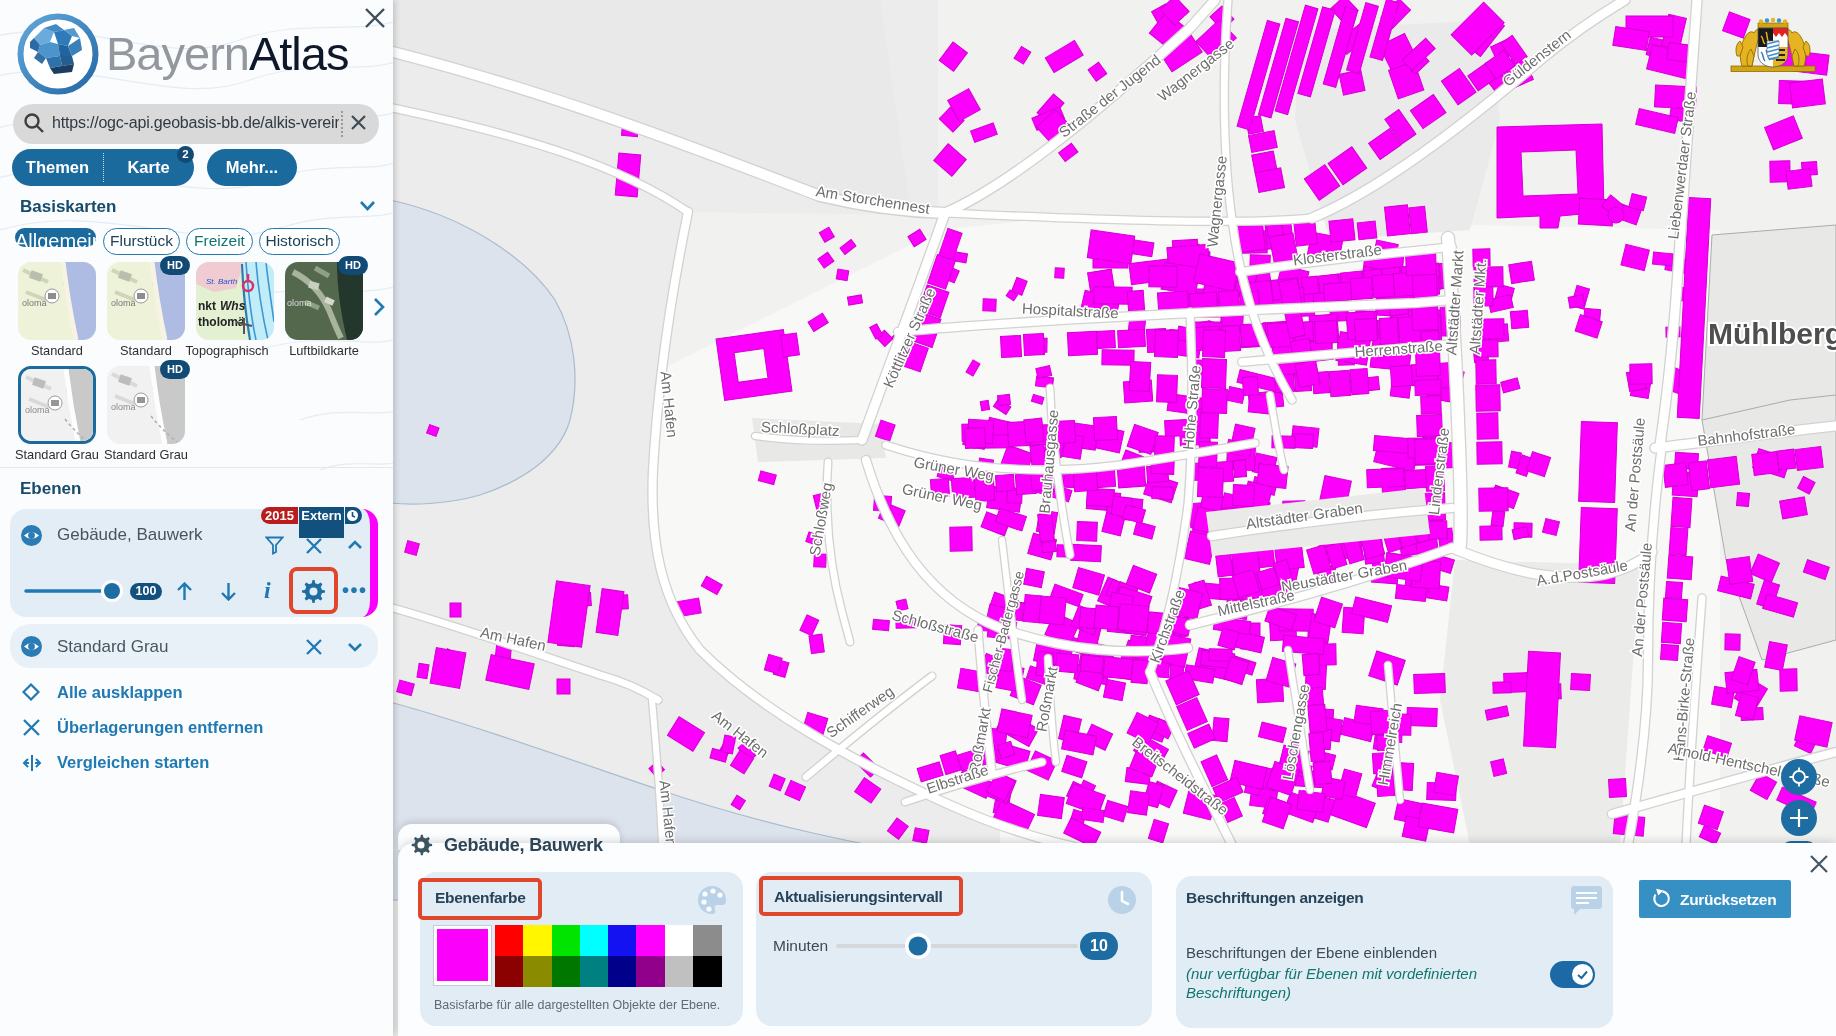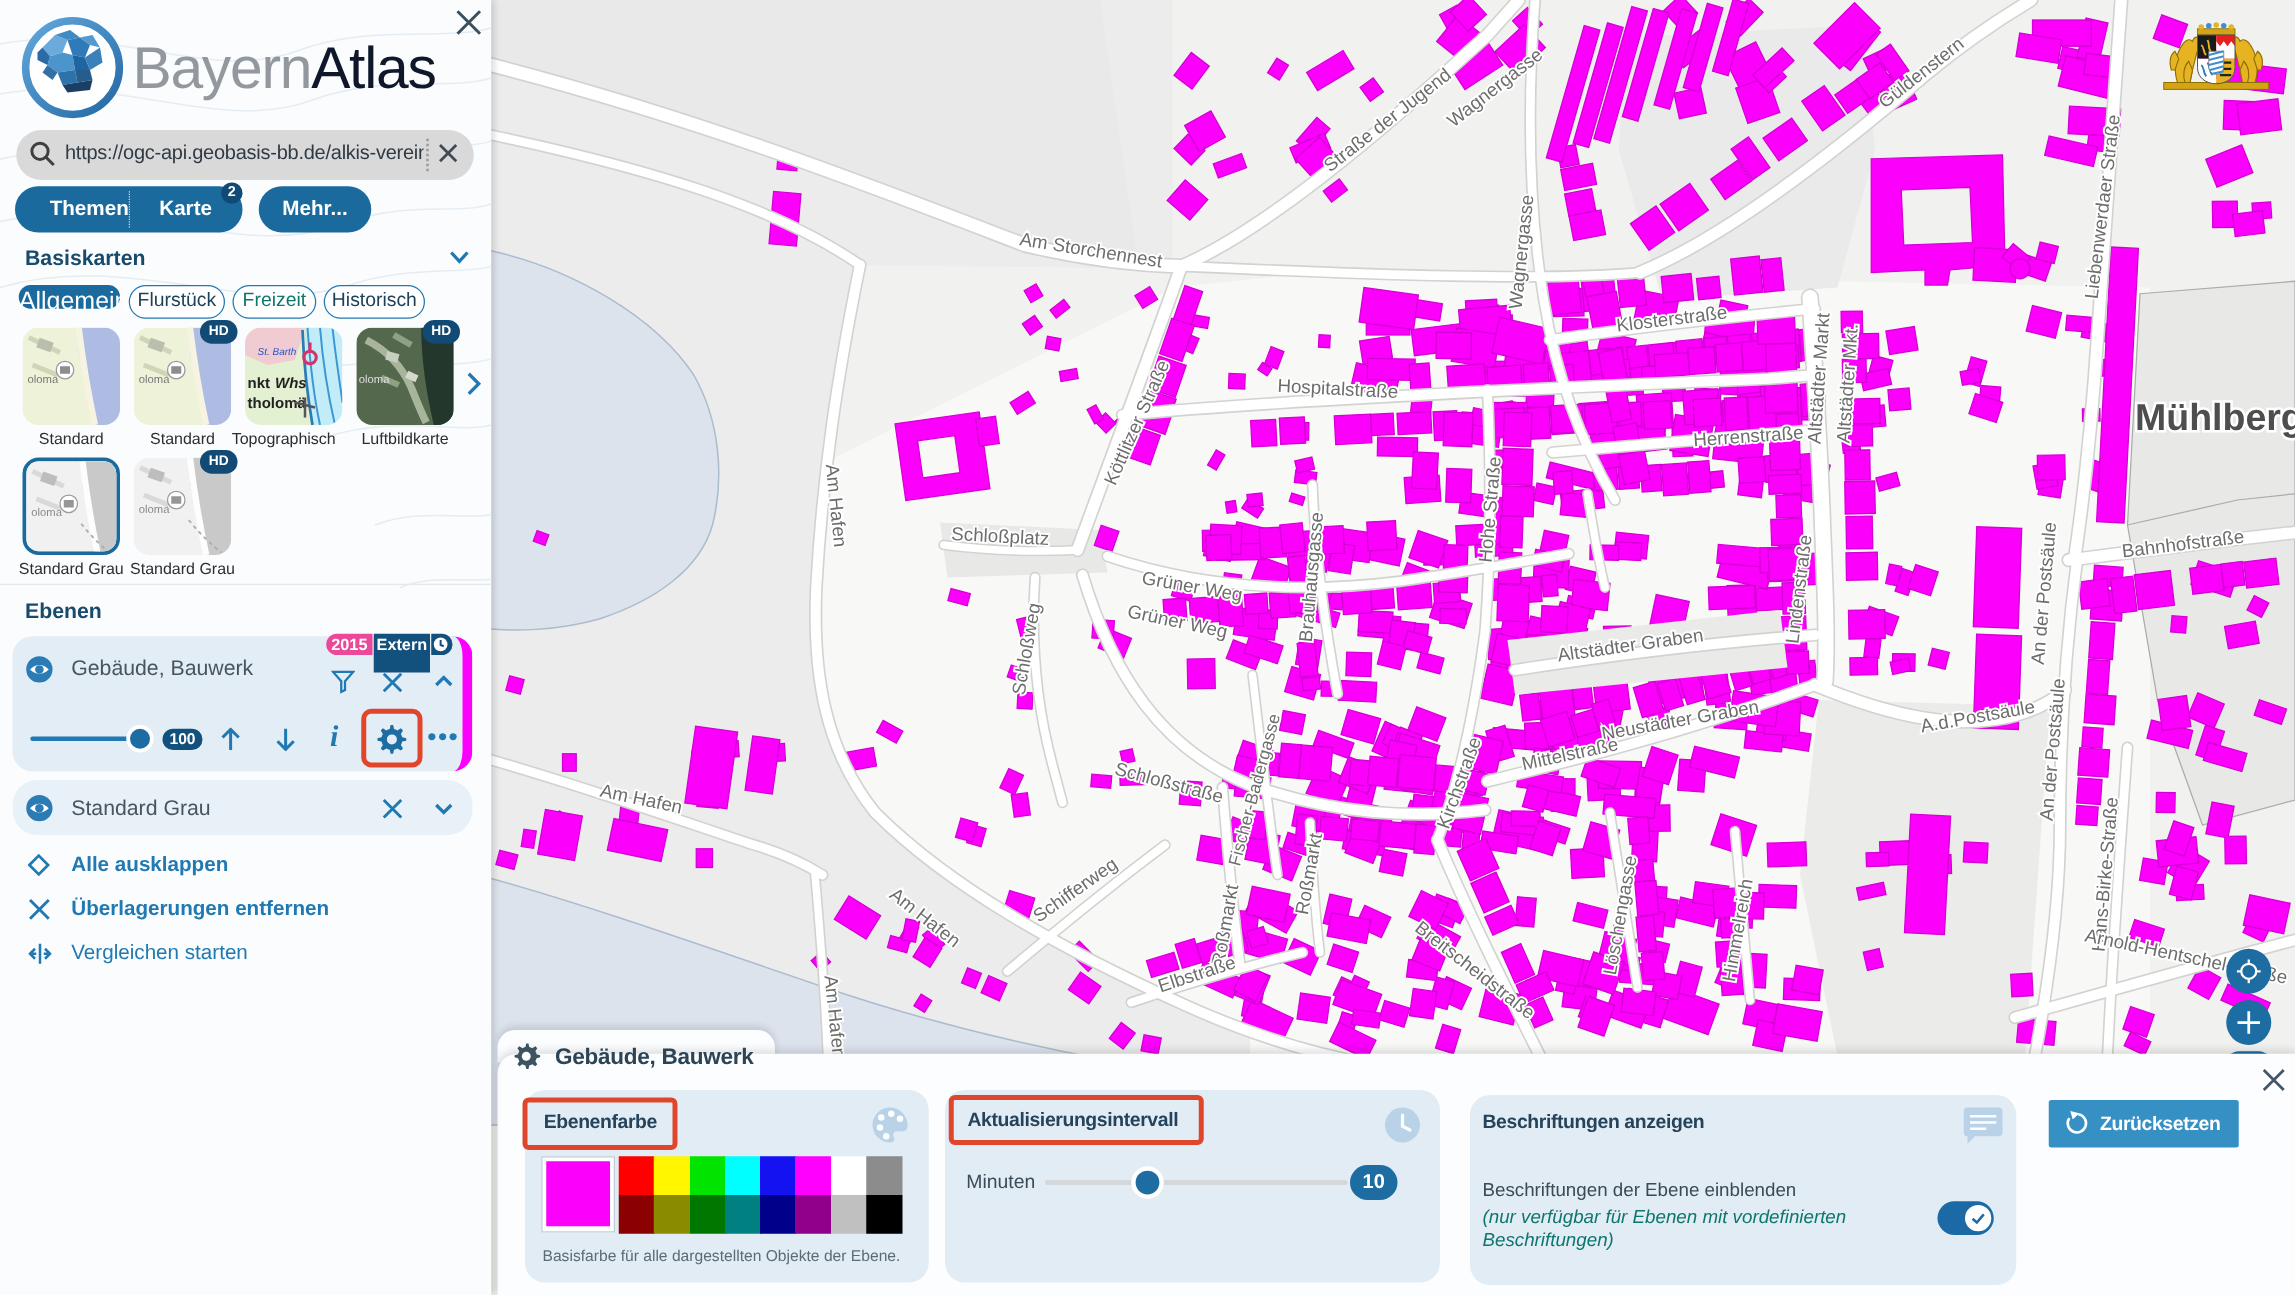--- a/index.html
+++ b/index.html
@@ -1346,21 +1346,21 @@
         <circle cx="10" cy="10" r="6.5"></circle>
         <path d="M15,15 L21,21"></path>
       </svg>
 <div class="s-abs" style="left:52px;top:114px;width:287px;font-size:16px;letter-spacing:-0.2px;color:#2f3a44;white-space:nowrap;overflow:hidden">https://ogc-api.geobasis-bb.de/alkis-verein</div>
 <div class="s-abs" style="left:341px;top:111px;width:1px;height:26px;border-left:2px dotted #9a9a9a"></div>
 <svg class="s-abs" style="left:350px;top:114px" width="17" height="17" viewBox="0 0 17 17" stroke="#3f4c57" stroke-width="2.2">
         <path d="M2,2 L15,15 M15,2 L2,15"></path>
       </svg>
 
 <div class="s-abs" style="left:12px;top:149px;width:182px;height:37px;background:#1b6a9e;border-radius:19px"></div>
-<div class="s-abs" style="left:12px;top:149px;width:91px;height:37px;line-height:37px;text-align:right;color:#fff;font-weight:bold;font-size:16.5px">Themen</div>
+<div class="s-abs" style="left:12px;top:149px;width:91px;height:37px;line-height:37px;text-align:center;color:#fff;font-weight:bold;font-size:16.5px">Themen</div>
 <div class="s-abs" style="left:103px;top:153px;height:29px;border-left:1.5px dotted #cddbe6"></div>
 <div class="s-abs" style="left:103px;top:149px;width:91px;height:37px;line-height:37px;text-align:center;color:#fff;font-weight:bold;font-size:16.5px">Karte</div>
 
 <div class="s-abs badge" style="left:177px;top:146px;width:17px;height:17px;border-radius:9px;font-size:11.5px;line-height:17px;background:#114a74">2</div>
 
 <div class="s-abs" style="left:207px;top:149px;width:90px;height:37px;background:#1b6a9e;border-radius:19px;line-height:37px;text-align:center;color:#fff;font-weight:bold;font-size:16.5px">Mehr...</div>
 
 <div class="s-abs" style="left:20px;top:197px;font-size:17px;font-weight:bold;color:#174a6b">Basiskarten</div>
 
 <svg class="s-abs" style="left:359px;top:200px" width="17" height="12" viewBox="0 0 17 12" fill="none" stroke="#2079b2" stroke-width="2.6">
@@ -1449,21 +1449,21 @@
         </svg></div>
       <div class="s-abs badge" style="left:160px;top:360px;width:30px;height:19px;border-radius:10px;font-size:11px;line-height:19px;background:#114a74">HD</div>
       <div class="s-abs" style="left:96px;top:447px;width:100px;text-align:center;font-size:12.8px;color:#2e2e2e">Standard Grau</div>
 
 <div class="s-abs" style="left:0;top:467px;width:393px;border-top:1px solid #e4e8ec"></div>
 
 <div class="s-abs" style="left:20px;top:479px;font-size:17px;font-weight:bold;color:#174a6b">Ebenen</div>
 
 <div class="s-abs" style="left:10px;top:509px;width:368px;height:108px;background:#e3edf6;border-radius:16px;border-right:8px solid #fb00fb"></div>
 
-<div class="s-abs badge" style="left:261px;top:507px;width:37px;height:17px;font-size:13px;line-height:17px;border-radius:9px 0 0 9px;background:#ec4899">2015</div>
+<div class="s-abs badge" style="left:261px;top:507px;width:37px;height:17px;font-size:13px;line-height:17px;border-radius:9px 0 0 9px;background:#b91c1c">2015</div>
 <div class="s-abs badge" style="left:299px;top:507px;width:45px;height:31px;font-size:13px;line-height:17px;background:#12517d">Extern</div>
 <div class="s-abs" style="left:345px;top:507px;width:17px;height:17px;border-radius:0 9px 9px 0;background:#12517d"></div>
 <svg class="s-abs" style="left:346px;top:509px" width="13" height="13" viewBox="0 0 13 13">
         <circle cx="6.5" cy="6.5" r="5.5" fill="#fff"></circle>
         <path d="M6.5,3 L6.5,7 L9,8" stroke="#12517d" stroke-width="1.6" fill="none"></path>
       </svg>
 
 <svg class="s-abs" style="left:20px;top:524px" width="23" height="23" viewBox="0 0 23 23">
         <circle cx="11.5" cy="11.5" r="10.5" fill="#2b7cb5"></circle>
         <path d="M4,11.5 Q11.5,4.5 19,11.5 Q11.5,18.5 4,11.5 Z" fill="#fff"></path>
@@ -1537,14 +1537,14 @@
 <svg class="s-abs" style="left:23px;top:719px" width="17" height="17" viewBox="0 0 17 17" stroke="#2079b2" stroke-width="2.3">
         <path d="M1,1 L16,16 M16,1 L1,16"></path>
       </svg>
 <div class="s-abs" style="left:57px;top:718px;font-size:16.5px;font-weight:bold;color:#2079b2">Überlagerungen entfernen</div>
 
 <svg class="s-abs" style="left:20px;top:754px" width="24" height="18" viewBox="0 0 24 18" fill="none" stroke="#2079b2" stroke-width="2">
         <path d="M12,1 L12,17"></path>
         <path d="M8,5 L4,9 L8,13 M4,9 L9,9"></path>
         <path d="M16,5 L20,9 L16,13 M20,9 L15,9"></path>
       </svg>
-<div class="s-abs" style="left:57px;top:753px;font-size:16.5px;font-weight:normal;color:#2079b2">Vergleichen starten</div>
+<div class="s-abs" style="left:57px;top:753px;font-size:16.5px;font-weight:bold;color:#2079b2">Vergleichen starten</div>
 </div>
 </div>
 </body></html>

